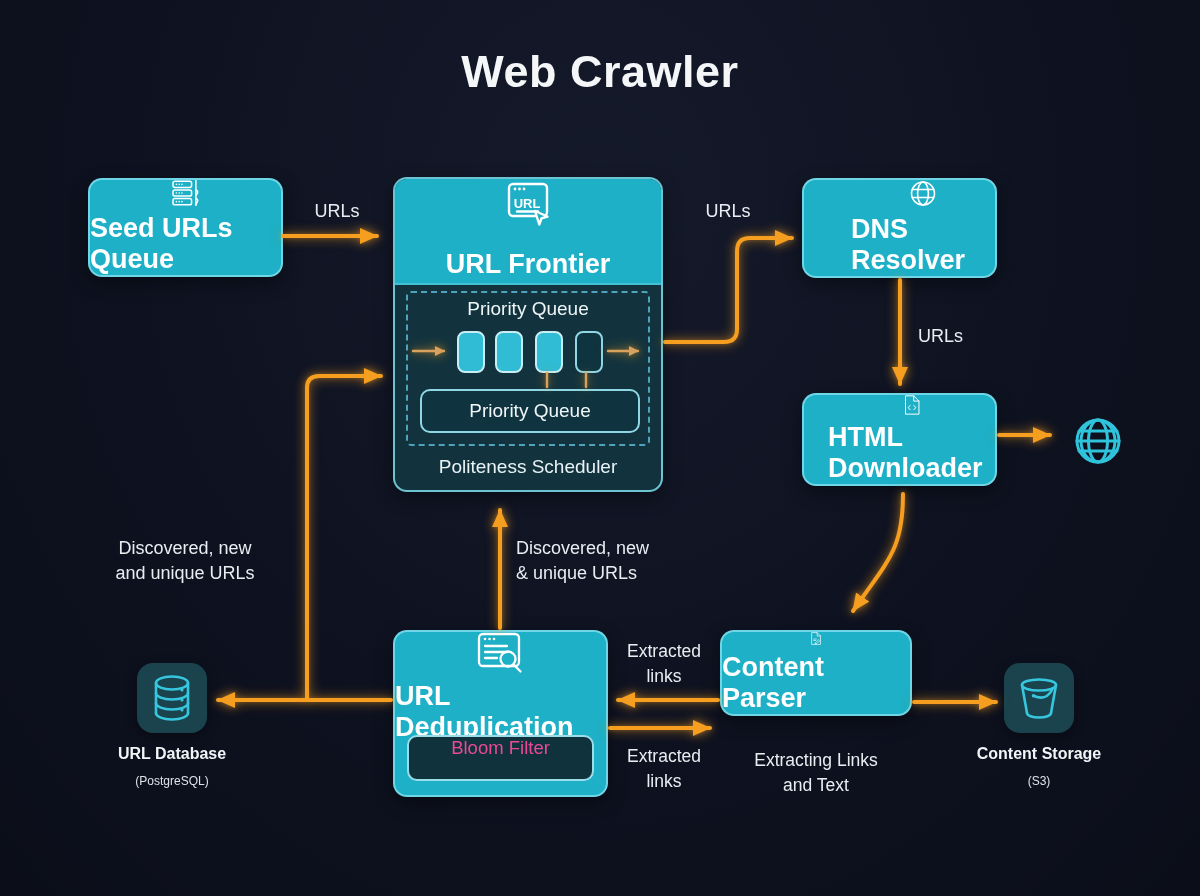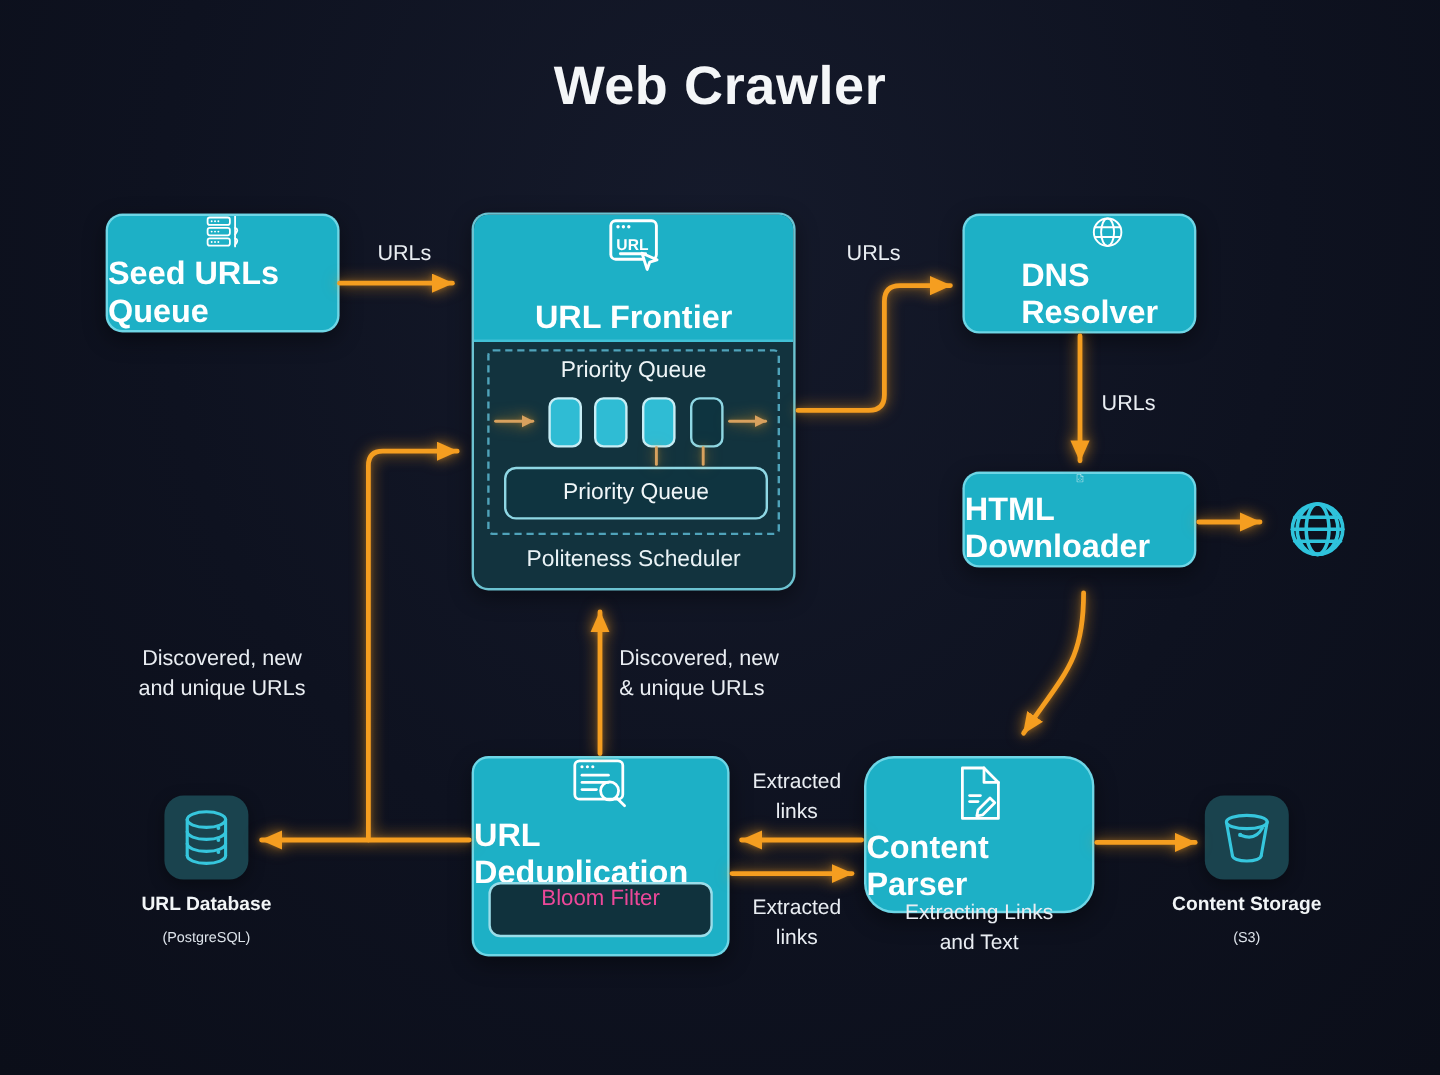--- a/index.html
+++ b/index.html
@@ -129,40 +129,40 @@
   <div class="node" style="left:802px; top:178px; width:195px; height:100px;padding-left:47px;">
     <svg class="icon" width="40" height="40" viewBox="0 0 40 40" fill="none" stroke="#fff" stroke-width="2.4" stroke-linecap="round">
       <circle cx="20" cy="20" r="17"></circle>
       <ellipse cx="20" cy="20" rx="8" ry="17"></ellipse>
       <path d="M4.5,14 H35.5"></path>
       <path d="M4.5,26 H35.5"></path>
     </svg>
     <div class="node-label">DNS Resolver</div>
   </div>
 
-  <div class="node" style="left:802px; top:393px; width:195px; height:80px;">
+  <div class="node" style="left:802px; top:393px; width:195px; height:93px;padding-left:24px;">
     <svg class="icon" width="40" height="46" viewBox="0 0 40 46" fill="none" stroke="#fff" stroke-width="2.3" stroke-linecap="round" stroke-linejoin="round">
       <path d="M6,2 H24 L36,14 V44 H6 Z"></path>
       <path d="M24,2 V14 H36"></path>
       <polyline points="16,24 11,29 16,34"></polyline>
       <polyline points="24,24 29,29 24,34"></polyline>
     </svg>
     <div class="node-label">HTML Downloader</div>
   </div>
 
   <svg class="icon" style="position:absolute; left:1072px; top:415px; z-index:2;" width="52" height="52" viewBox="0 0 52 52" fill="none" stroke="#2fc3dc" stroke-width="3" stroke-linecap="round">
     <circle cx="26" cy="26" r="21"></circle>
     <ellipse cx="26" cy="26" rx="9.5" ry="21"></ellipse>
     <ellipse cx="26" cy="26" rx="17" ry="21"></ellipse>
     <path d="M7,16 H45"></path>
     <path d="M5,26 H47"></path>
     <path d="M7,36 H45"></path>
   </svg>
 
-  <div class="node" style="left:720px; top:630px; width:192px; height:131px;border-radius:25px;">
+  <div class="node" style="left:720px; top:630px; width:192px; height:86px;">
     <svg class="icon" width="40" height="46" viewBox="0 0 40 46" fill="none" stroke="#fff" stroke-width="2.3" stroke-linecap="round" stroke-linejoin="round">
       <path d="M6,2 H24 L36,14 V44 H6 Z"></path>
       <path d="M24,2 V14 H36"></path>
       <path d="M12,25 H21"></path>
       <path d="M12,30 H19"></path>
       <path d="M19,37 L29,27 L33,31 L23,41 L18,42 Z"></path>
     </svg>
     <div class="node-label">Content Parser</div>
   </div>
   <div class="alabel center" style="left:706px; top:748px; width:220px; font-size:17.5px;">Extracting Links

